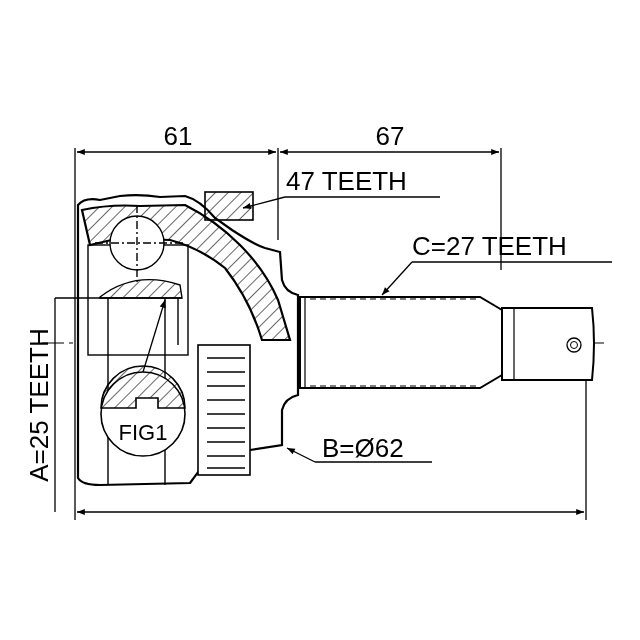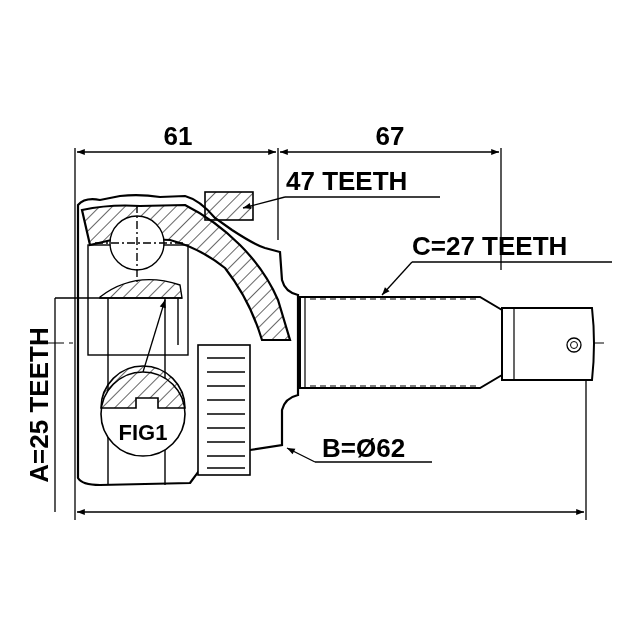--- a/index.html
+++ b/index.html
@@ -1,16 +1,16 @@
 <!DOCTYPE html>
 <html><head>
 <meta charset="utf-8">
 <style>
   html, body { margin:0; padding:0; background:#ffffff; }
-  #canvas { position:relative; width:640px; height:640px; background:#ffffff; overflow:hidden;font-weight:bold; }
+  #canvas { position:relative; width:640px; height:640px; background:#ffffff; overflow:hidden; }
   svg { position:absolute; left:0; top:0; }
   .lbl { font-family:"Liberation Sans", sans-serif; fill:#000; }
 </style>
 </head>
 <body>
 
 <div id="canvas">
 <svg width="640" height="640" viewBox="0 0 640 640">
   <defs>
     <pattern id="hatch" patternUnits="userSpaceOnUse" width="9" height="9" patternTransform="rotate(45)">

